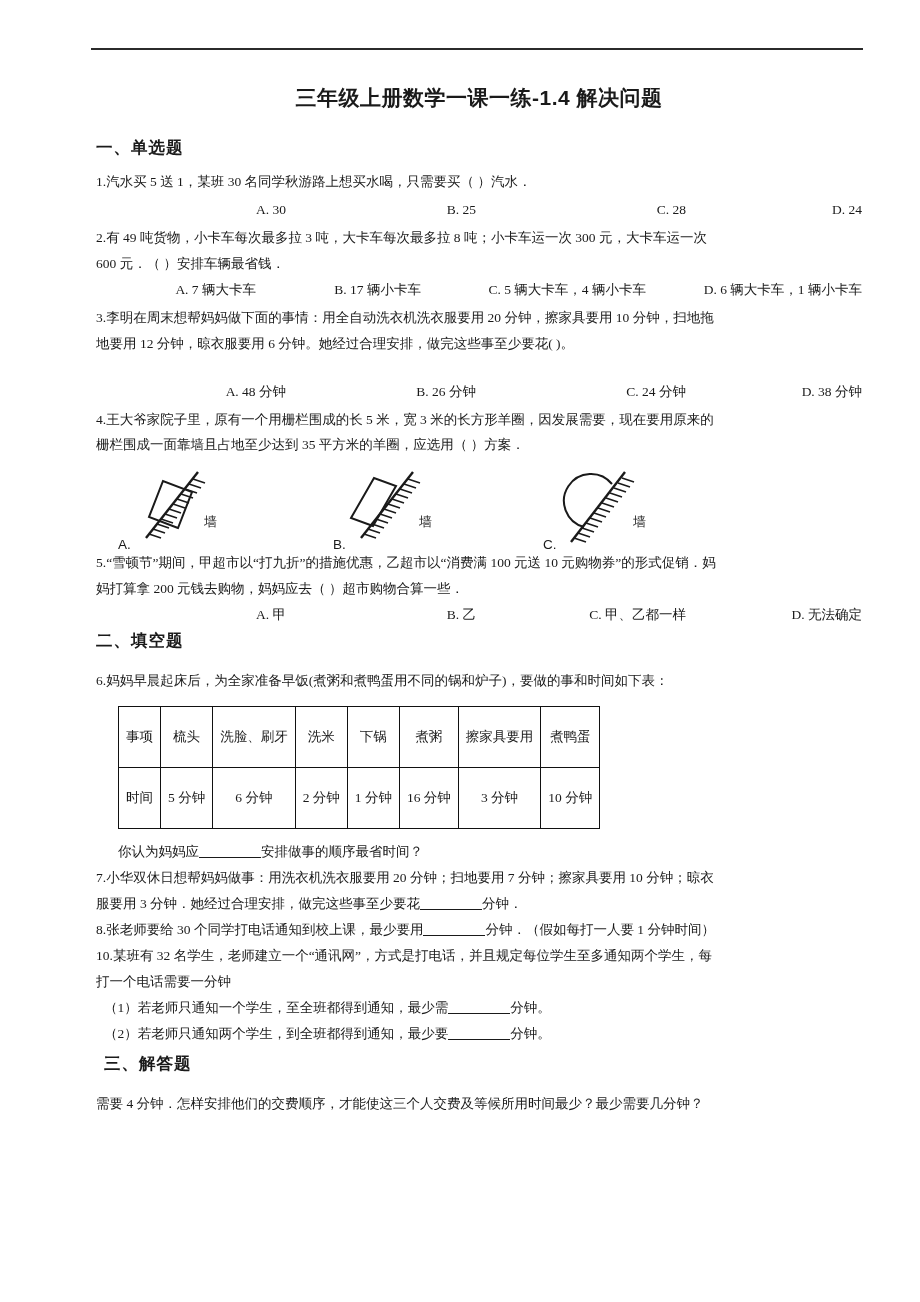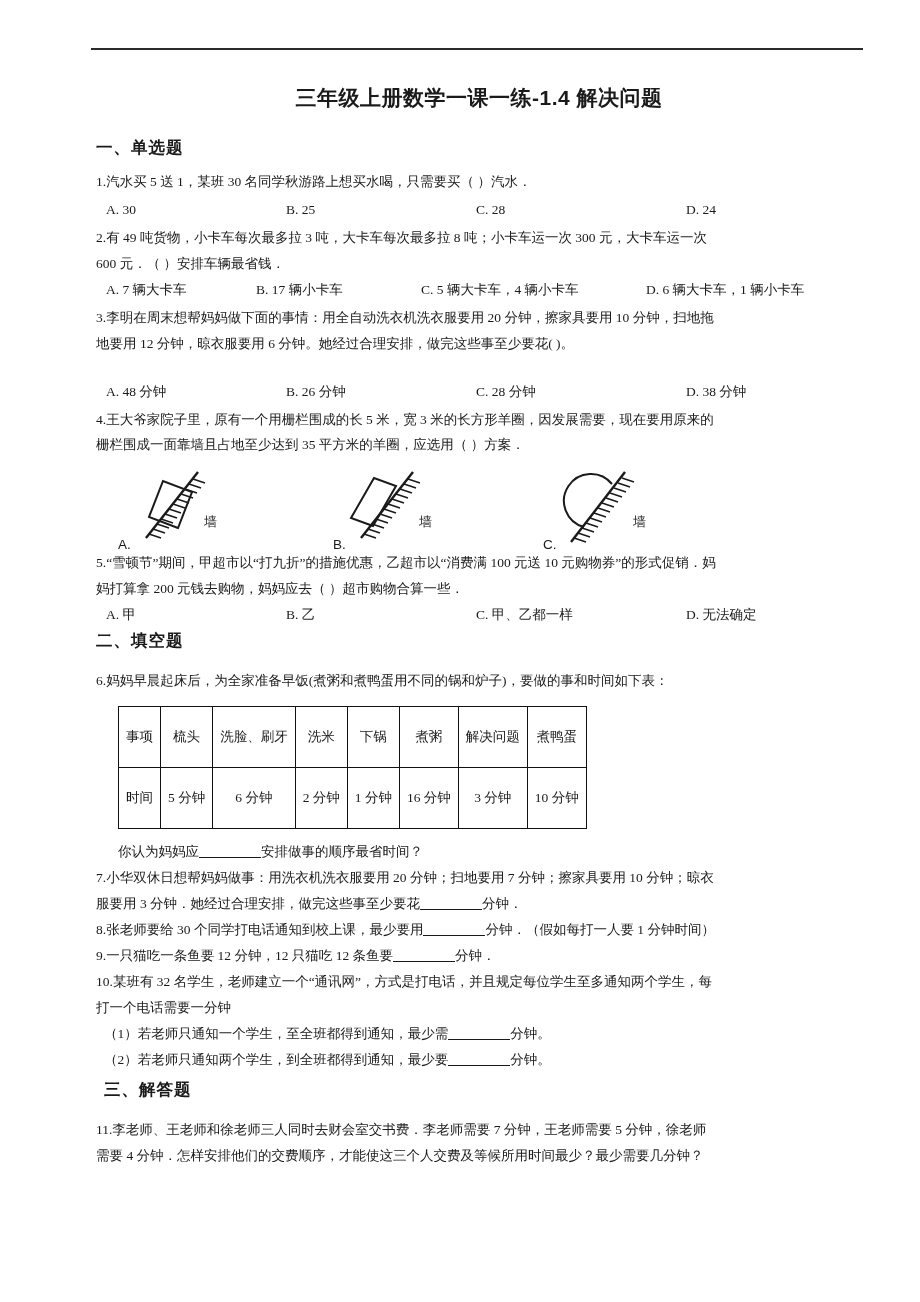--- a/index.html
+++ b/index.html
@@ -58,21 +58,21 @@
     text-align: justify;
   }
   .q-tight { margin-bottom: 0; }
   .opts {
     display: flex;
     font-size: 13.5px;
     line-height: 1.92;
     margin: 0 0 2px 0;
     padding-left: 10px;
   }
-  .opts > span { display: block; }
+  .opts > span { display: block; text-align: right; }
   .opt-a { width: 180px; }
   .opt-b { width: 190px; }
   .opt-c { width: 210px; }
   .opt-d { flex: 1; }
   .opts.wide .opt-a { width: 150px; }
   .opts.wide .opt-b { width: 165px; }
   .opts.wide .opt-c { width: 225px; }
   .gap-md { height: 22px; }
   .gap-xs { height: 6px; }
 
@@ -158,21 +158,21 @@
       <span class="opt-c">C. 5 辆大卡车，4 辆小卡车</span>
       <span class="opt-d">D. 6 辆大卡车，1 辆小卡车</span>
     </div>
 
     <p class="q q-tight">3.李明在周末想帮妈妈做下面的事情：用全自动洗衣机洗衣服要用 20 分钟，擦家具要用 10 分钟，扫地拖</p>
     <p class="q q-tight">地要用 12 分钟，晾衣服要用 6 分钟。她经过合理安排，做完这些事至少要花(     )。</p>
     <div class="gap-md"></div>
     <div class="opts">
       <span class="opt-a">A. 48 分钟</span>
       <span class="opt-b">B. 26 分钟</span>
-      <span class="opt-c">C. 28 分钟</span>
+      <span class="opt-c">C. 24 分钟</span>
       <span class="opt-d">D. 38 分钟</span>
     </div>
 
     <p class="q q-tight">4.王大爷家院子里，原有一个用栅栏围成的长 5 米，宽 3 米的长方形羊圈，因发展需要，现在要用原来的</p>
     <p class="q q-tight">栅栏围成一面靠墙且占地至少达到 35 平方米的羊圈，应选用（      ）方案．</p>
 
     <div class="fig-row">
 
       <div class="fig" style="left:22px;">
         <svg width="200" height="86" viewBox="0 0 200 86">
@@ -267,21 +267,21 @@
     <div class="tbl-wrap">
       <table class="schedule">
         <tbody>
             <tr>
           <td class="rowhead">事项</td>
           <td>梳头</td>
           <td>洗脸、刷牙</td>
           <td>洗米</td>
           <td>下锅</td>
           <td>煮粥</td>
-          <td>解决问题</td>
+          <td>擦家具要用</td>
           <td>煮鸭蛋</td>
         </tr>
         <tr>
           <td class="rowhead">时间</td>
           <td>5 分钟</td>
           <td>6 分钟</td>
           <td>2 分钟</td>
           <td>1 分钟</td>
           <td>16 分钟</td>
           <td>3 分钟</td>
@@ -291,27 +291,25 @@
         </table>
     </div>
 
     <p class="q q-tight" style="padding-left:22px;"><span>你认为妈妈应</span><span class="blank"></span><span>安排做事的顺序最省时间？</span></p>
 
     <p class="q q-tight">7.小华双休日想帮妈妈做事：用洗衣机洗衣服要用 20 分钟；扫地要用 7 分钟；擦家具要用 10 分钟；晾衣</p>
     <p class="q q-tight"><span>服要用 3 分钟．她经过合理安排，做完这些事至少要花</span><span class="blank"></span><span>分钟．</span></p>
 
     <p class="q q-tight"><span>8.张老师要给 30 个同学打电话通知到校上课，最少要用</span><span class="blank"></span><span>分钟．（假如每打一人要 1 分钟时间）</span></p>
 
-    <p class="q q-tight"><span>9.一只猫吃一条鱼要 12 分钟，12 只猫吃 12 条鱼要</span><span class="blank"></span><span>分钟．</span></p>
 
     <p class="q q-tight">10.某班有 32 名学生，老师建立一个“通讯网”，方式是打电话，并且规定每位学生至多通知两个学生，每</p>
     <p class="q q-tight">打一个电话需要一分钟</p>
     <p class="q q-tight sub-item"><span>（1）若老师只通知一个学生，至全班都得到通知，最少需</span><span class="blank"></span><span>分钟。</span></p>
     <p class="q q-tight sub-item"><span>（2）若老师只通知两个学生，到全班都得到通知，最少要</span><span class="blank"></span><span>分钟。</span></p>
 
     <div class="section-head" style="margin-top:6px;margin-left:8px;">三、解答题</div>
 
     <div class="gap-xs"></div>
-    <p class="q q-tight">11.李老师、王老师和徐老师三人同时去财会室交书费．李老师需要 7 分钟，王老师需要 5 分钟，徐老师</p>
     <p class="q q-tight">需要 4 分钟．怎样安排他们的交费顺序，才能使这三个人交费及等候所用时间最少？最少需要几分钟？</p>
 
   </div>
 </div>
 
 </body></html>

